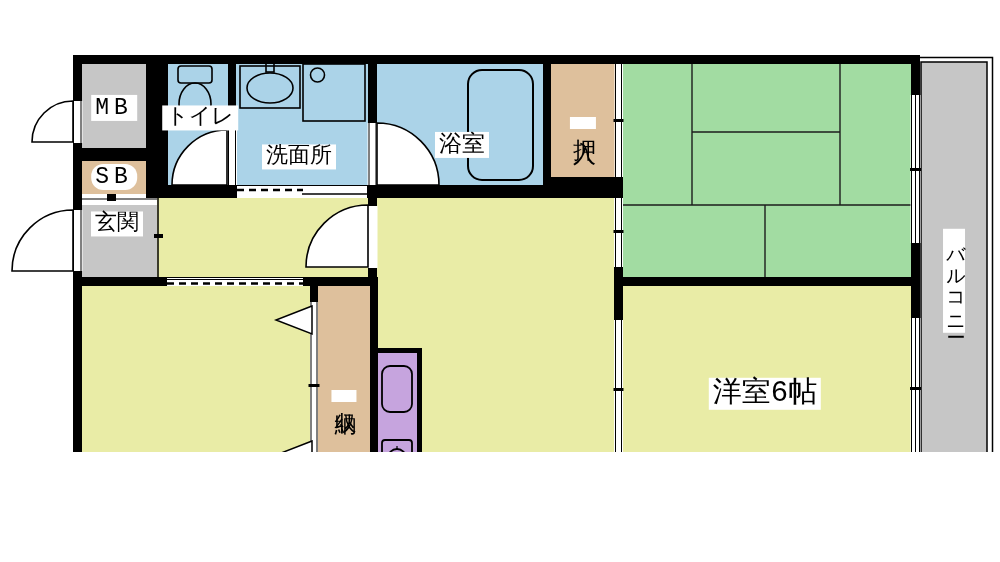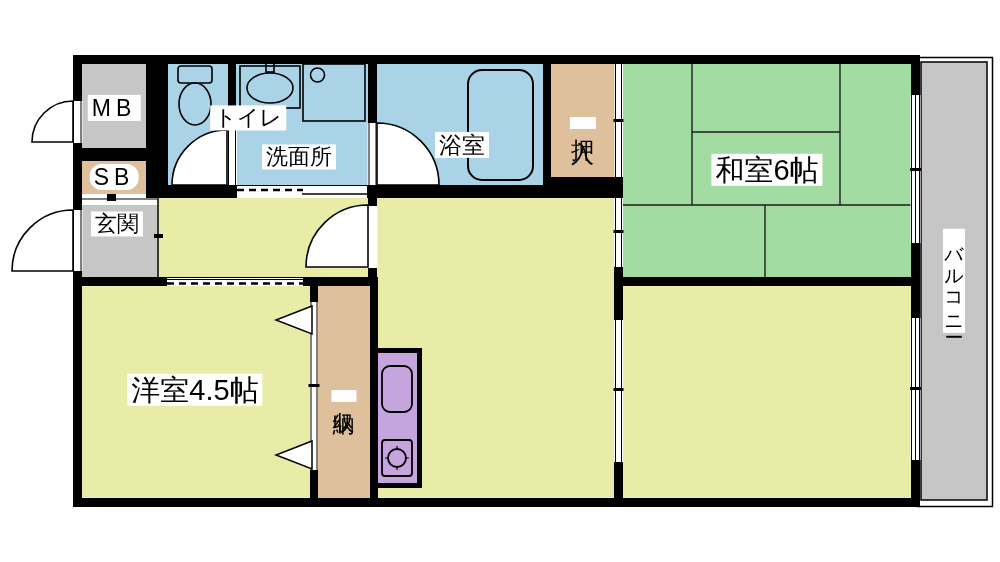--- a/index.html
+++ b/index.html
@@ -1,18 +1,18 @@
 <!DOCTYPE html>
 <html><head>
 <meta charset="utf-8">
 <style>
   html,body{margin:0;padding:0;background:#ffffff;}
   .stage{
-    position:relative;width:1000px;height:562px;background:#ffffff;
-    font-family:Liberation Sans, sans-serif;
+    position:relative;width:1000px;height:452px;background:#ffffff;
+    font-family:Liberation Mono, monospace;
     overflow:hidden;
   }
   .stage svg{position:absolute;left:0;top:0;}
   .lbl{
     position:absolute;transform:translate(-50%,-50%);
     background:#ffffff;color:#000;white-space:nowrap;
     padding:1px 4px;line-height:1.05;font-weight:500;
     z-index:5;text-align:center;
   }
   .lbl.v{
@@ -152,21 +152,20 @@
   <g fill="none" stroke="#000" stroke-width="1.8">
     <rect x="382" y="440" width="30" height="36" rx="3"></rect>
     <circle cx="397" cy="458" r="9"></circle>
     <path d="M397 446 v4 M397 466 v4 M385 458 h4 M405 458 h4" stroke-width="1.2"></path>
   </g>
 </svg>
 
   <div class="lbl sz-m ls-wide" style="left:114px;top:108px;">MB</div>
   <div class="lbl sz-m ls-wide" style="left:114px;top:177px;border-radius:12px;">SB</div>
   <div class="lbl sz-s" style="left:117px;top:224px;">玄関</div>
-  <div class="lbl sz-s" style="left:200px;top:118px;margin-left:48px;">トイレ</div>
+  <div class="lbl sz-s" style="left:200px;top:118px;">トイレ</div>
   <div class="lbl sz-s" style="left:299px;top:157px;">洗面所</div>
   <div class="lbl sz-m" style="left:462px;top:121px;margin-top:24px;">浴室</div>
   <div class="lbl v sz-m" style="left:583px;top:123px;">押入</div>
-  <div class="lbl sz-l" style="left:767px;top:170px;">和室6帖</div>
-  <div class="lbl sz-l" style="left:195px;top:390px;">洋室4.5帖</div>
   <div class="lbl v sz-s" style="left:344px;top:396px;">収納</div>
+  <div class="lbl sz-l" style="left:765px;top:394px;">洋室6帖</div>
   <div class="lbl v sz-xs" style="left:954px;top:281px;">バルコニー</div>
 </div>
 
 </body></html>

